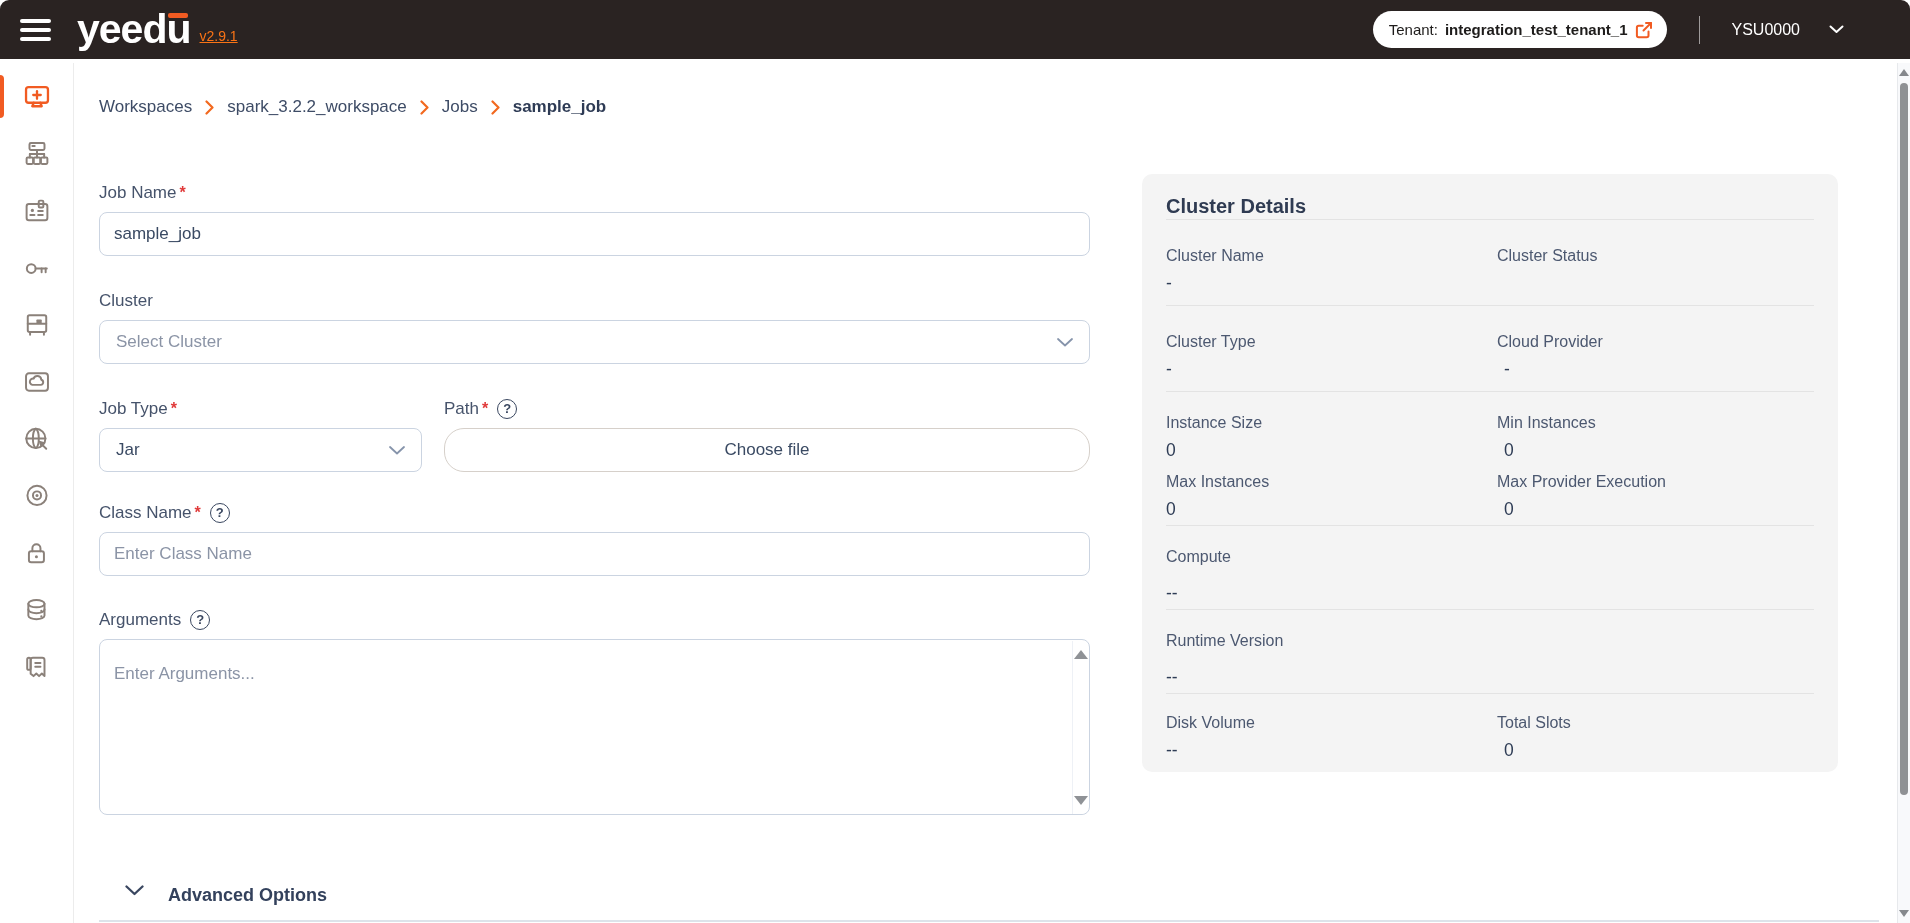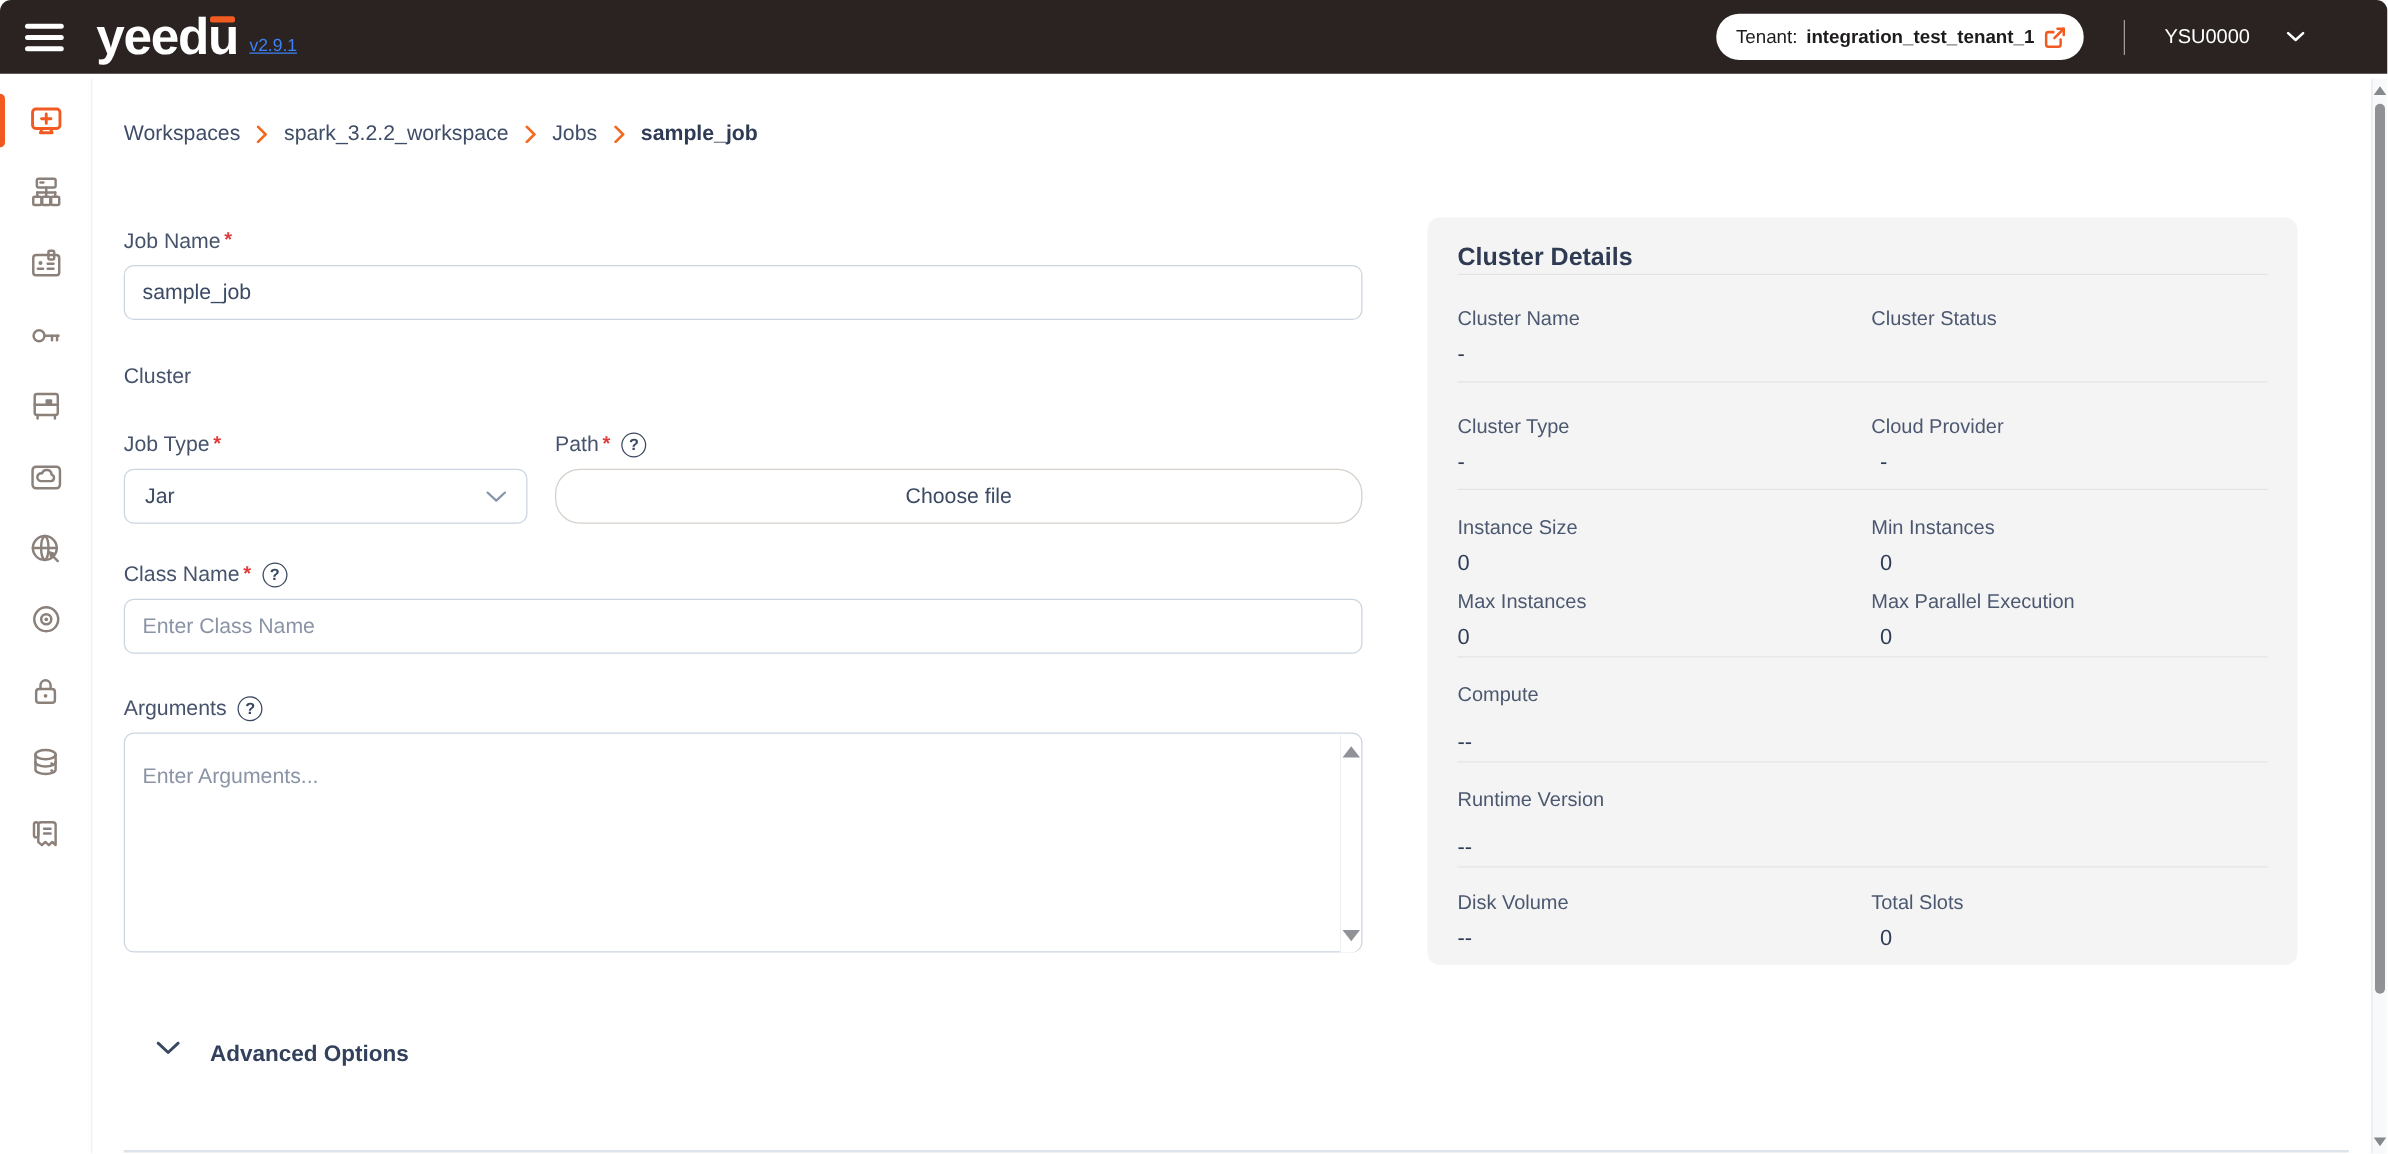--- a/index.html
+++ b/index.html
@@ -14,21 +14,21 @@
     position:absolute; top:0; left:0; right:0; height:59px;
     background:#2a2322; display:flex; align-items:center;
     padding-left:20px; border-radius:9px 9px 0 0;
   }
   .hamburger { width:31px; height:22px; display:flex; flex-direction:column; justify-content:space-between; cursor:pointer; margin-right:26px; }
   .hamburger div { height:4px; background:#ffffff; border-radius:2px; }
   .logo-wrap { display:flex; align-items:flex-end; }
   .logo { font-size:41px; font-weight:700; color:#ffffff; letter-spacing:-1px; line-height:1.05; }
   .logo-u { position:relative; display:inline-block; }
   .macron { position:absolute; top:5px; left:2px; right:3px; height:5px; background:#f15b22; border-radius:2px; }
-  .version { color:#3b82f6; font-size:14px; text-decoration:underline; margin-left:9px; margin-bottom:7px; cursor:pointer; }
+  .version { color:#f97316; font-size:14px; text-decoration:underline; margin-left:9px; margin-bottom:7px; cursor:pointer; }
   .header-right { margin-left:auto; display:flex; align-items:center; margin-right:66px; }
   .tenant-pill {
     background:#ffffff; border-radius:19px; height:37px; display:flex; align-items:center;
     gap:7px; padding:0 14px 0 16px; font-size:15px; color:#1e1c1b; cursor:pointer;
   }
   .tenant-name { font-weight:700; }
   .header-divider { width:1px; height:28px; background:rgba(255,255,255,0.55); margin:0 32px; }
   .user-menu { display:flex; align-items:center; gap:29px; color:#ffffff; font-size:16px; cursor:pointer; }
 
   
@@ -291,20 +291,26 @@
           <span>Job Name</span>
             <span class="req">*</span>
         </div>
         <input class="t-input" type="text" value="sample_job" style="">
       </div>
 
       <div class="grp">
         <div class="f-label">
           <span>Cluster</span>
         </div>
+        <div class="sel">
+          <span class="sel-text placeholder">Select Cluster</span>
+          <svg width="16" height="9" viewBox="0 0 16 9" style="stroke:#8694ab;fill:none;stroke-width:1.8;stroke-linecap:round;stroke-linejoin:round;">
+              <polyline points="1,1 8,7.5 15,1"></polyline>
+            </svg>
+        </div>
       </div>
 
       <div class="grp-row">
         <div class="jobtype-box">
           <div class="f-label">
             <span>Job Type</span>
               <span class="req">*</span>
           </div>
           <div class="sel">
             <span class="sel-text">Jar</span>
@@ -394,21 +400,21 @@
               <div class="p-label">Min Instances</div>
               <div class="p-value">0</div>
             </div>
           </div>
           <div class="p-grid">
             <div class="p-cell">
               <div class="p-label">Max Instances</div>
               <div class="p-value">0</div>
             </div>
             <div class="p-cell col2">
-              <div class="p-label">Max Parallel Execution</div>
+              <div class="p-label">Max Provider Execution</div>
               <div class="p-value">0</div>
             </div>
           </div>
         </div>
 
         <div class="p-sec sec-d gap-lg">
           <div class="p-cell">
             <div class="p-label">Compute</div>
             <div class="p-value">--</div>
           </div>

